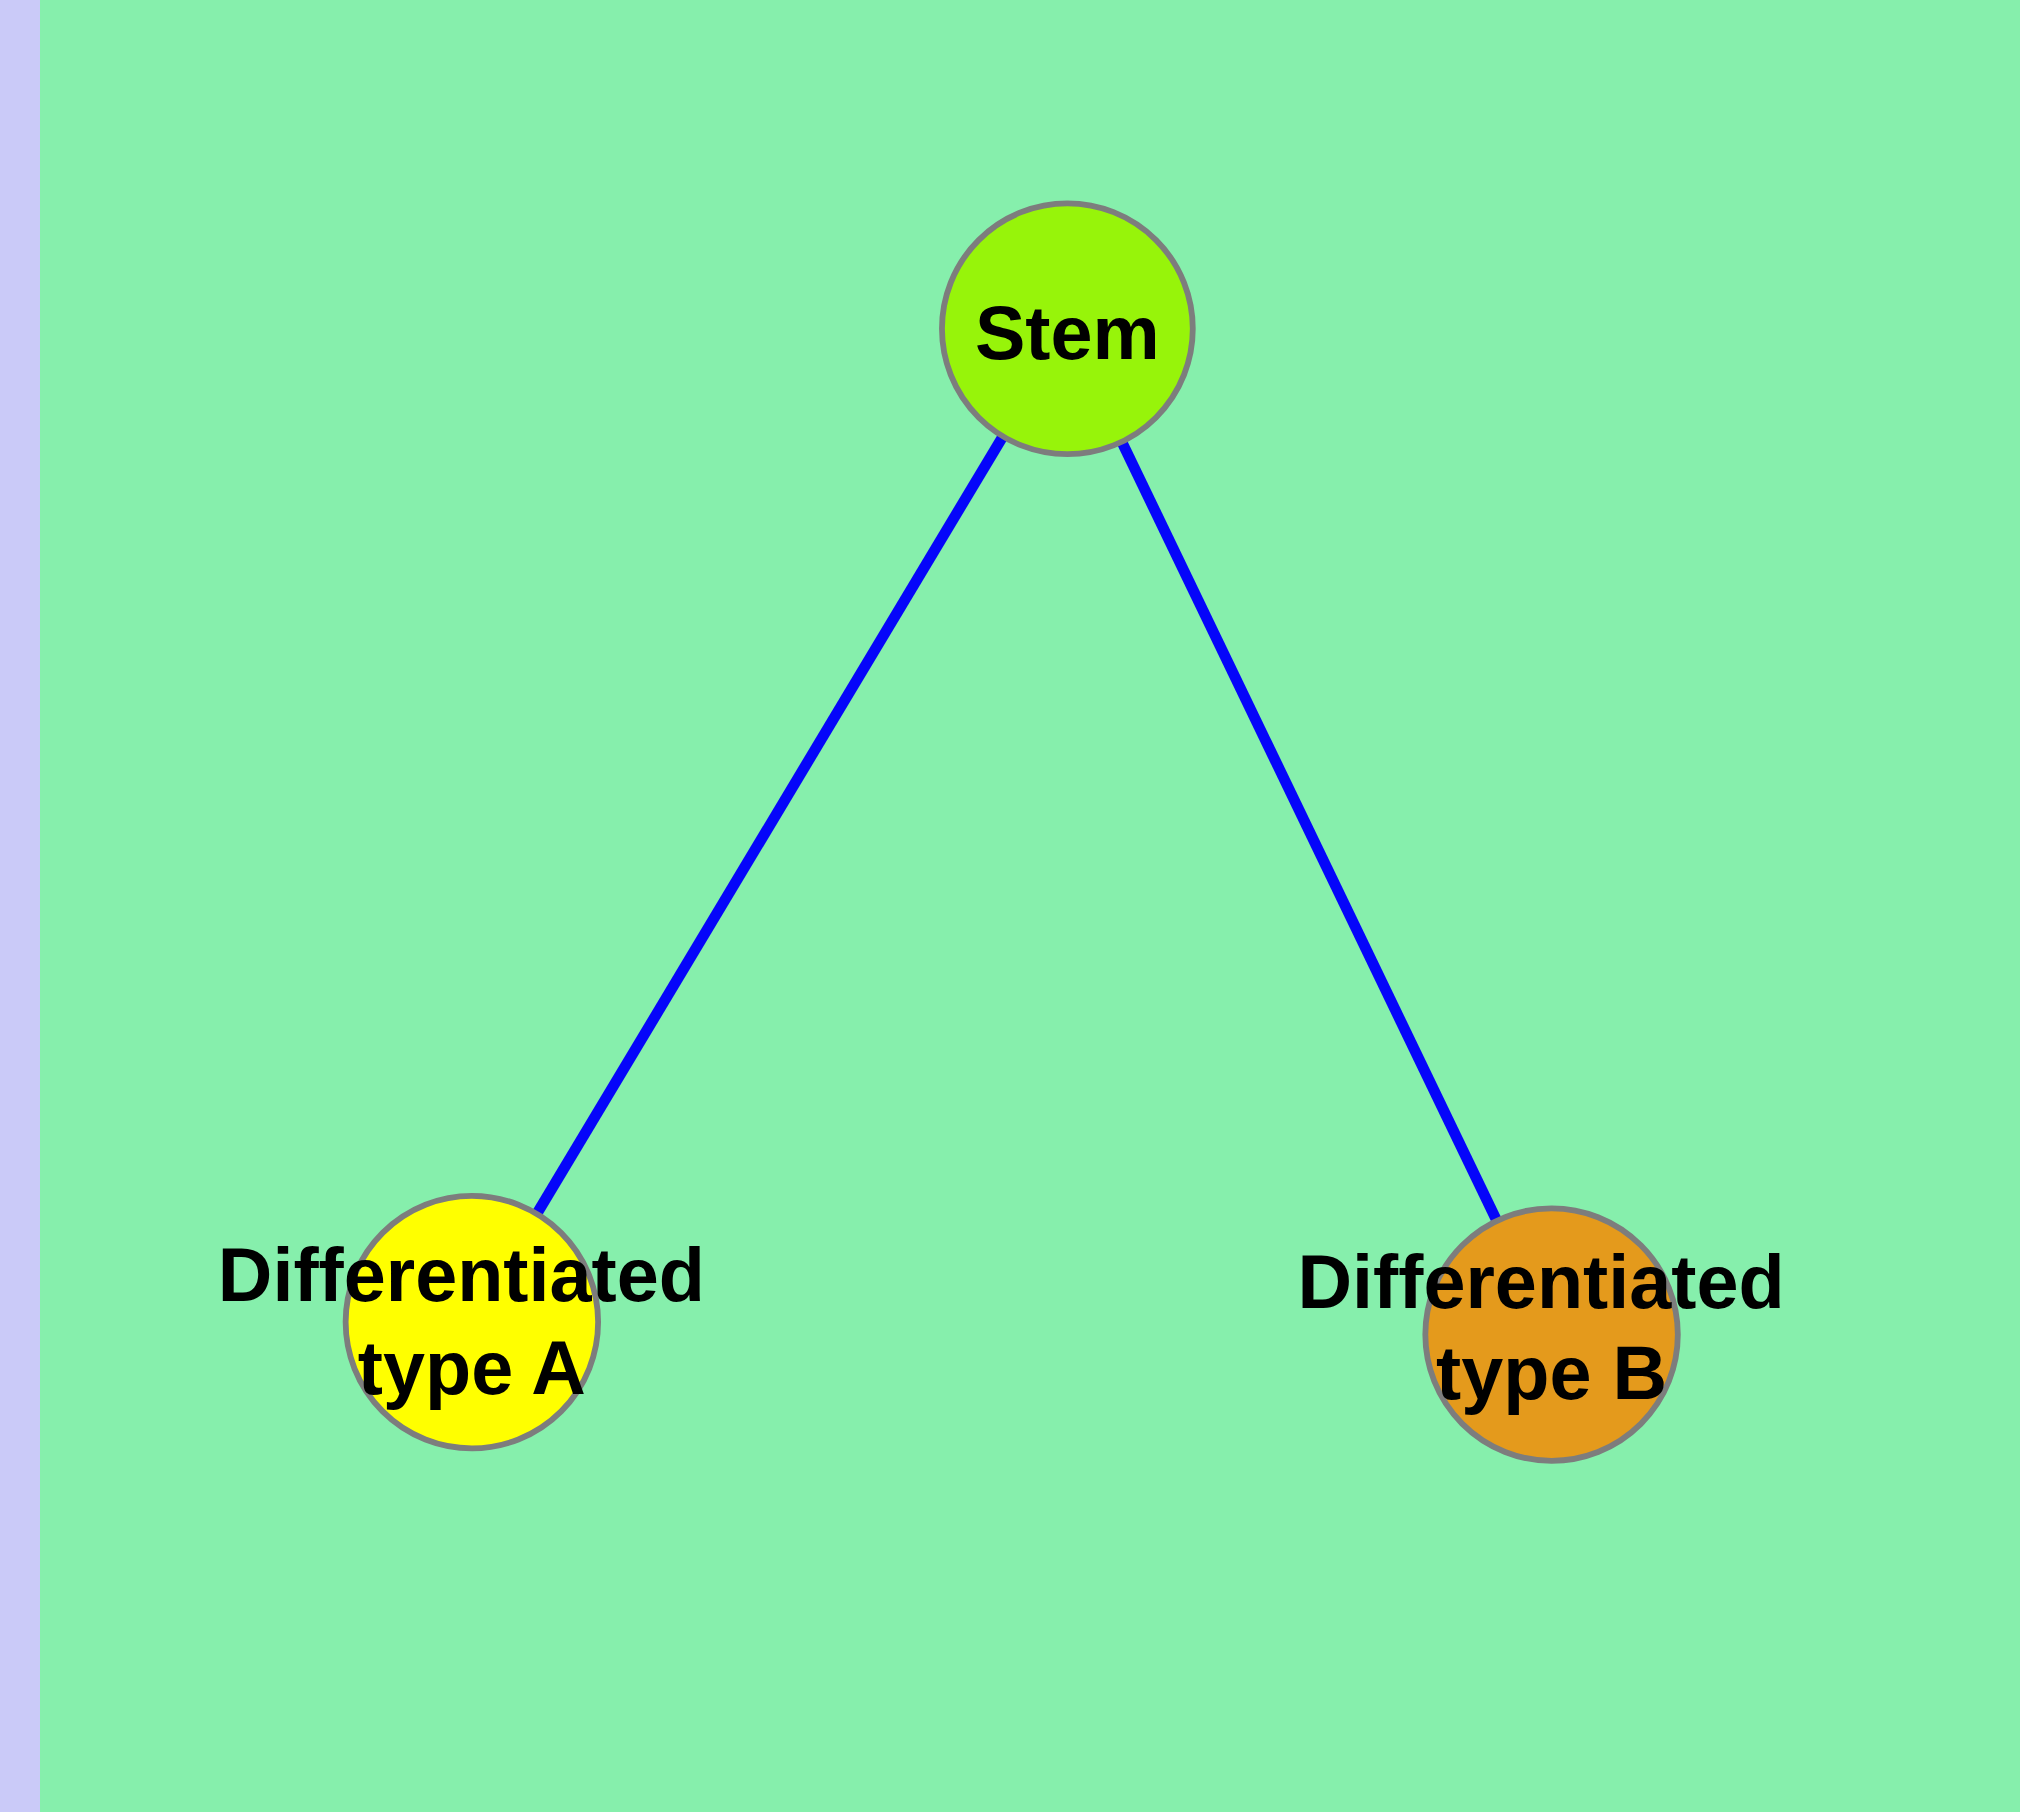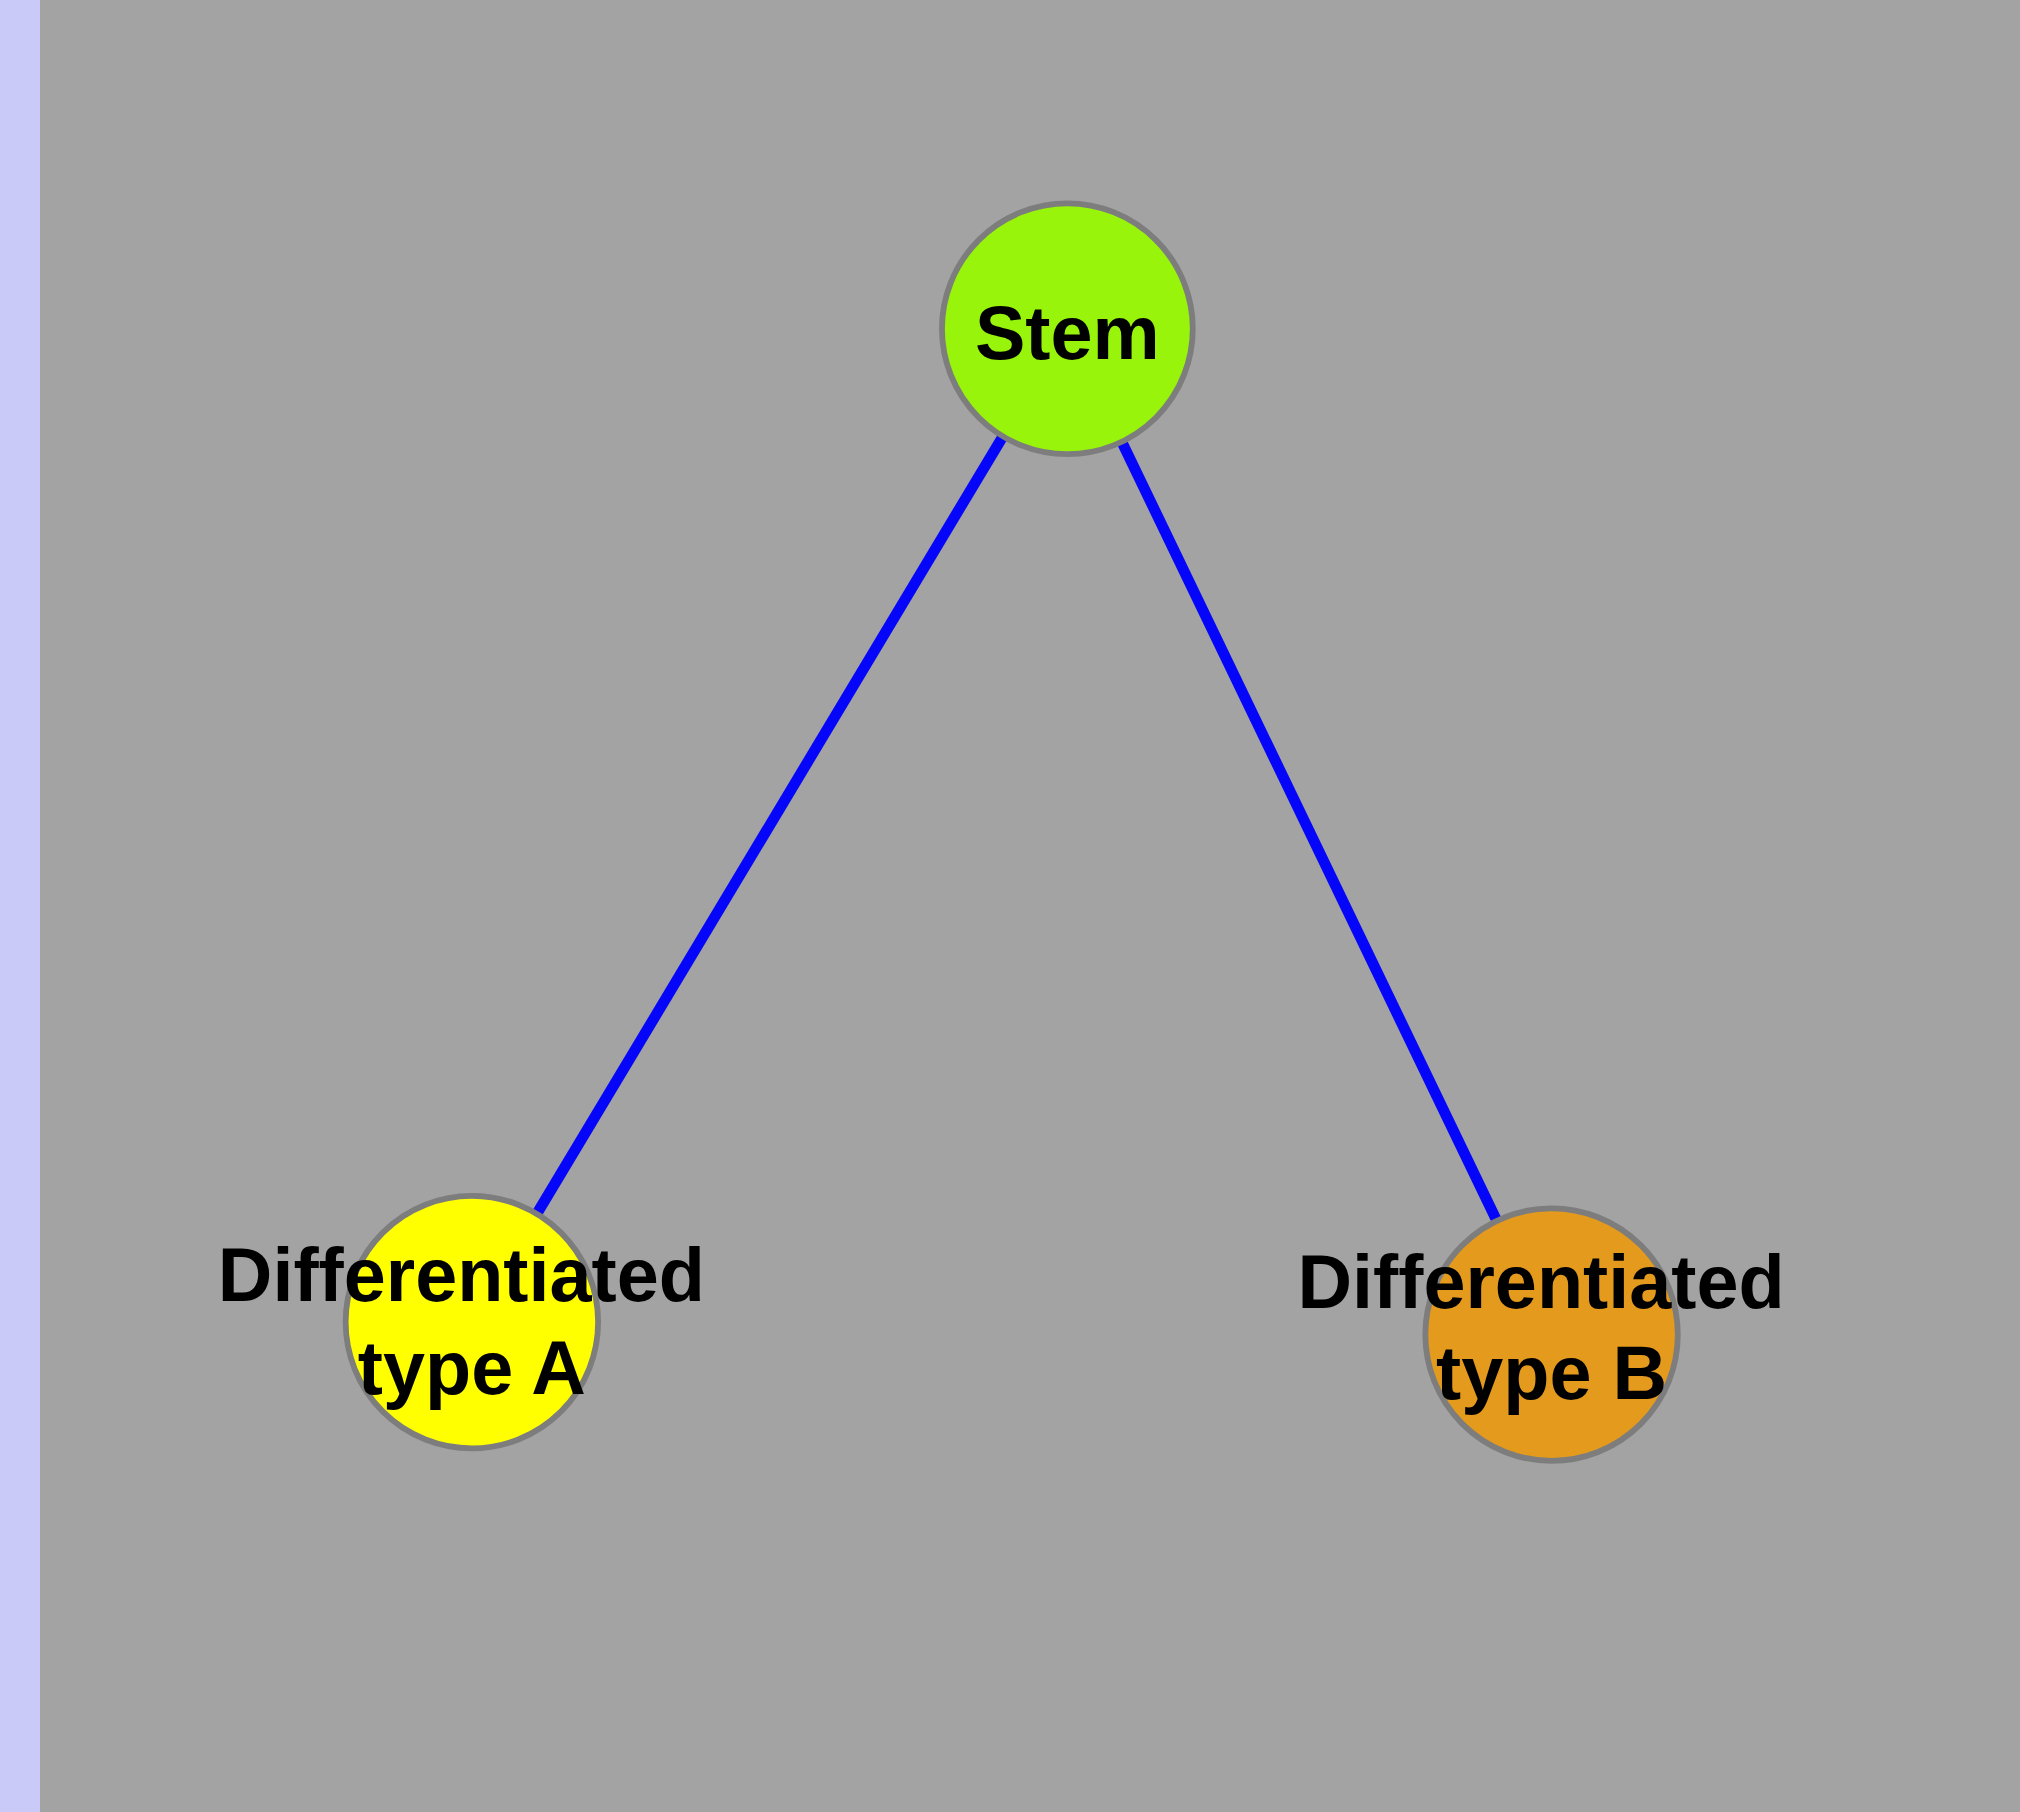--- a/index.html
+++ b/index.html
@@ -29,21 +29,21 @@
   .node-label {
     font-family: "Liberation Sans", sans-serif;
     font-weight: bold;
     font-size: 91px;
     text-anchor: middle;
   }
 </style>
 </head>
 <body>
 
-<div class="canvas" style="background: #a3a3a3; margin-left: 40px;">
+<div class="canvas" style="background: #86efac; margin-left: 40px;">
 
   <svg viewBox="0 0 2384 2138" preserveAspectRatio="xMidYMid meet">
 
     <line class="edge" x1="1237" y1="374" x2="520" y2="1570" style="stroke: rgb(5, 5, 250);"></line>
     <line class="edge" x1="1237" y1="374" x2="1820" y2="1585" style="stroke: rgb(5, 5, 250);"></line>
 
     <circle class="node-circle" cx="1237" cy="374" r="151" style="fill: rgb(151, 244, 10); stroke: rgb(125, 125, 125);"></circle>
     <text class="node-label" x="1237" y="410" style="fill: rgb(0, 0, 0);">
       <tspan x="1237" y="410">Stem</tspan>
     </text>

